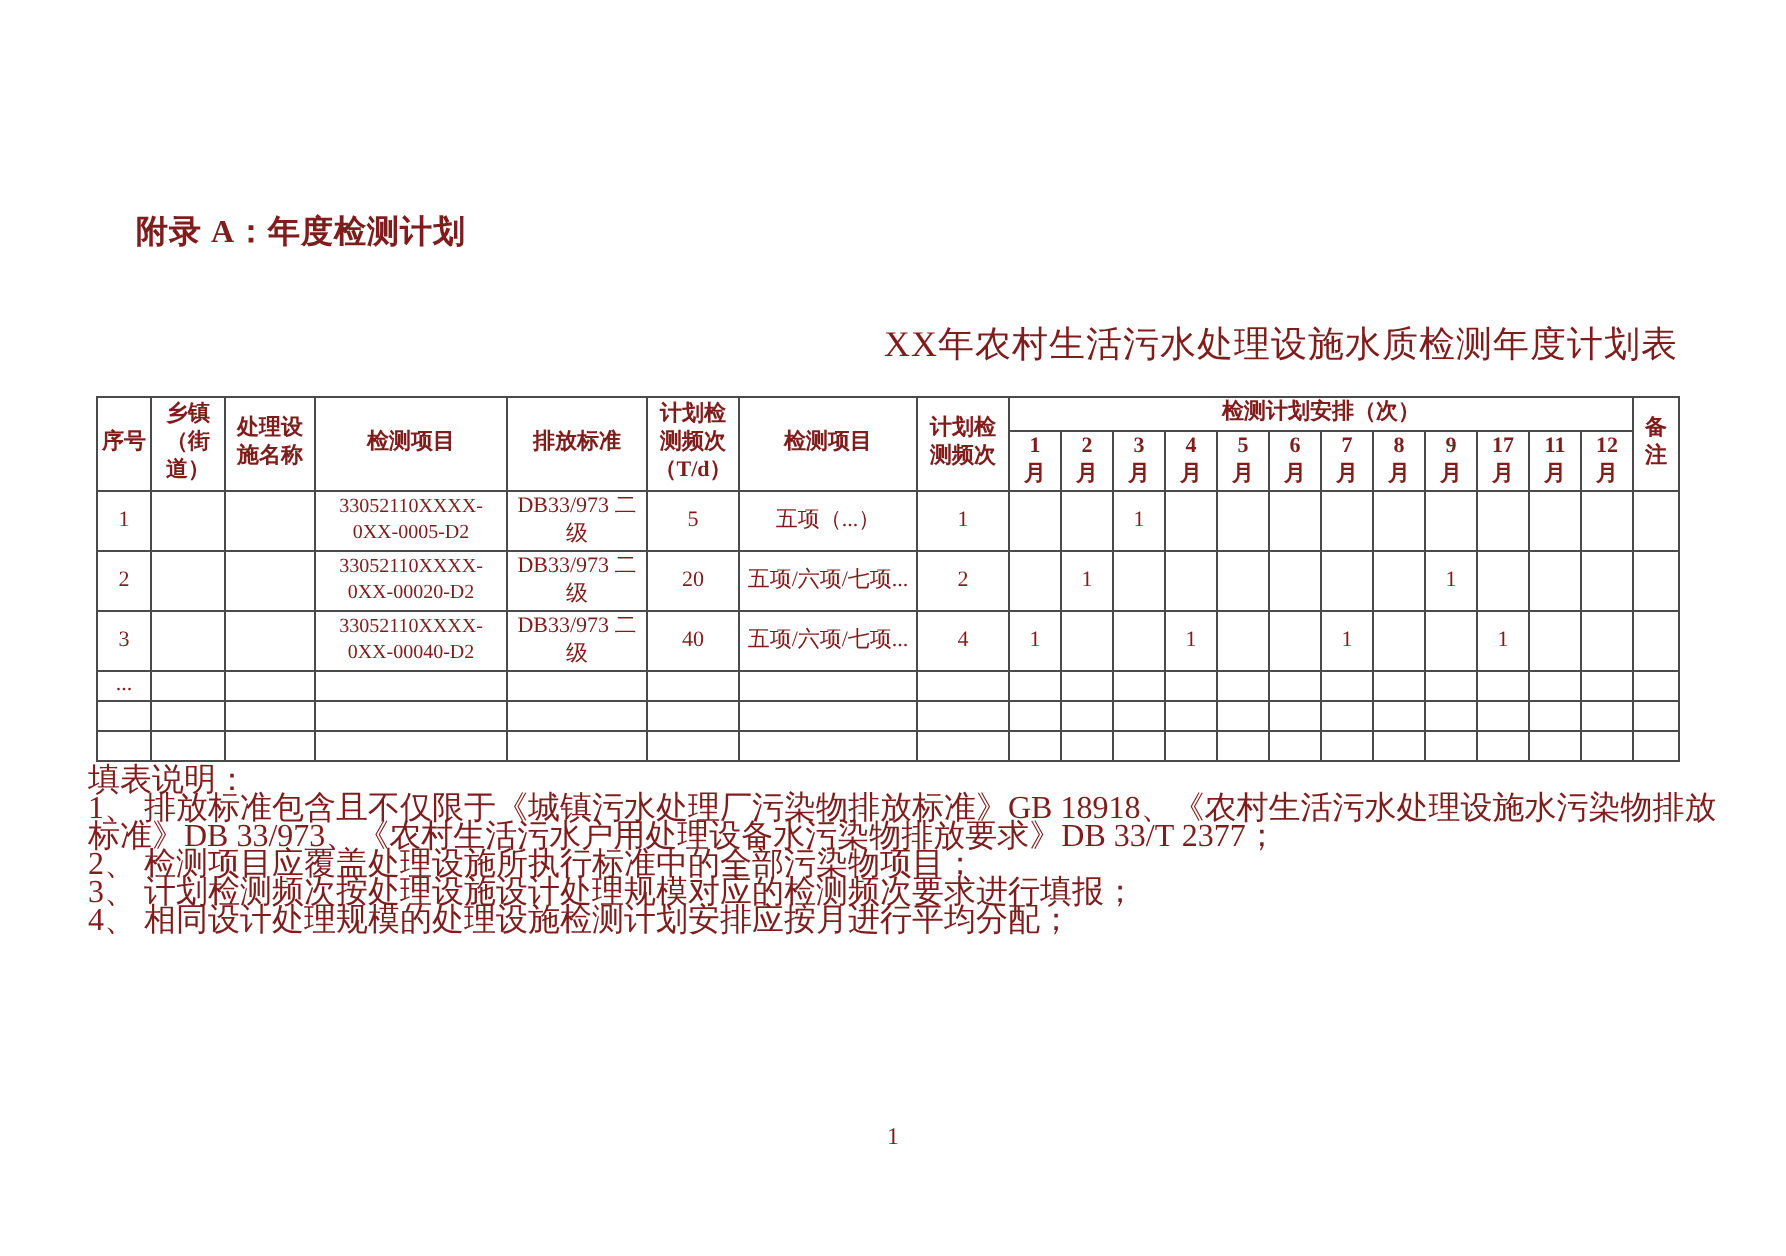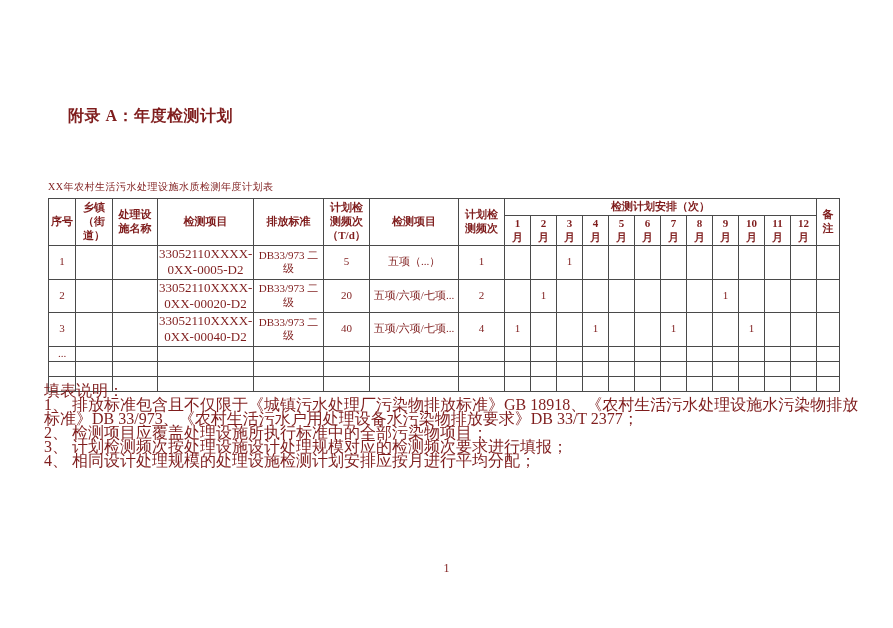--- a/index.html
+++ b/index.html
@@ -24,23 +24,23 @@
   .table-caption {
     position: absolute;
     left: 68px;
     top: 147px;
     font-size: 12px;
   }
   .table-title {
     position: absolute;
     left: 48px;
     width: 791px;
-    top: 180px;
-    text-align: left;
-    font-size: 10px;
+    top: 160px;
+    text-align: right;
+    font-size: 18px;
     letter-spacing: 0.5px;
   }
   table.plan-table {
     position: absolute;
     left: 48px;
     top: 198px;
     width: 791px;
     border-collapse: collapse;
     table-layout: fixed;
     font-size: 11px;
@@ -53,21 +53,21 @@
     line-height: 1.25;
     overflow: hidden;
   }
   .plan-table th { font-weight: bold; }
   .plan-table td { font-weight: normal; }
   tr.group-row { height: 17px; }
   tr.month-row { height: 30px; }
   .month-th { white-space: pre-line; }
   tbody tr.data-row-tall { height: 30px; }
   tbody tr.data-row-short { height: 15px; }
-  td.cell-facility-code { font-size: 13px; margin-top: 47px; }
+  td.cell-facility-code { font-size: 10px; margin-top: 47px; }
   .notes {
     position: absolute;
     left: 44px;
     top: 384px;
     width: 824px;
     font-size: 16px;
     line-height: 14px;
   }
   .page-number {
     position: absolute;
@@ -137,21 +137,21 @@
           <th class="month-th">5
 月</th>
           <th class="month-th">6
 月</th>
           <th class="month-th">7
 月</th>
           <th class="month-th">8
 月</th>
           <th class="month-th">9
 月</th>
-          <th class="month-th">10
+          <th class="month-th">17
 月</th>
           <th class="month-th">11
 月</th>
           <th class="month-th">12
 月</th>
         </tr>
     </thead>
     <tbody id="table-body">
         <tr class="data-row-tall">
           <td class="cell-seq">1</td>

